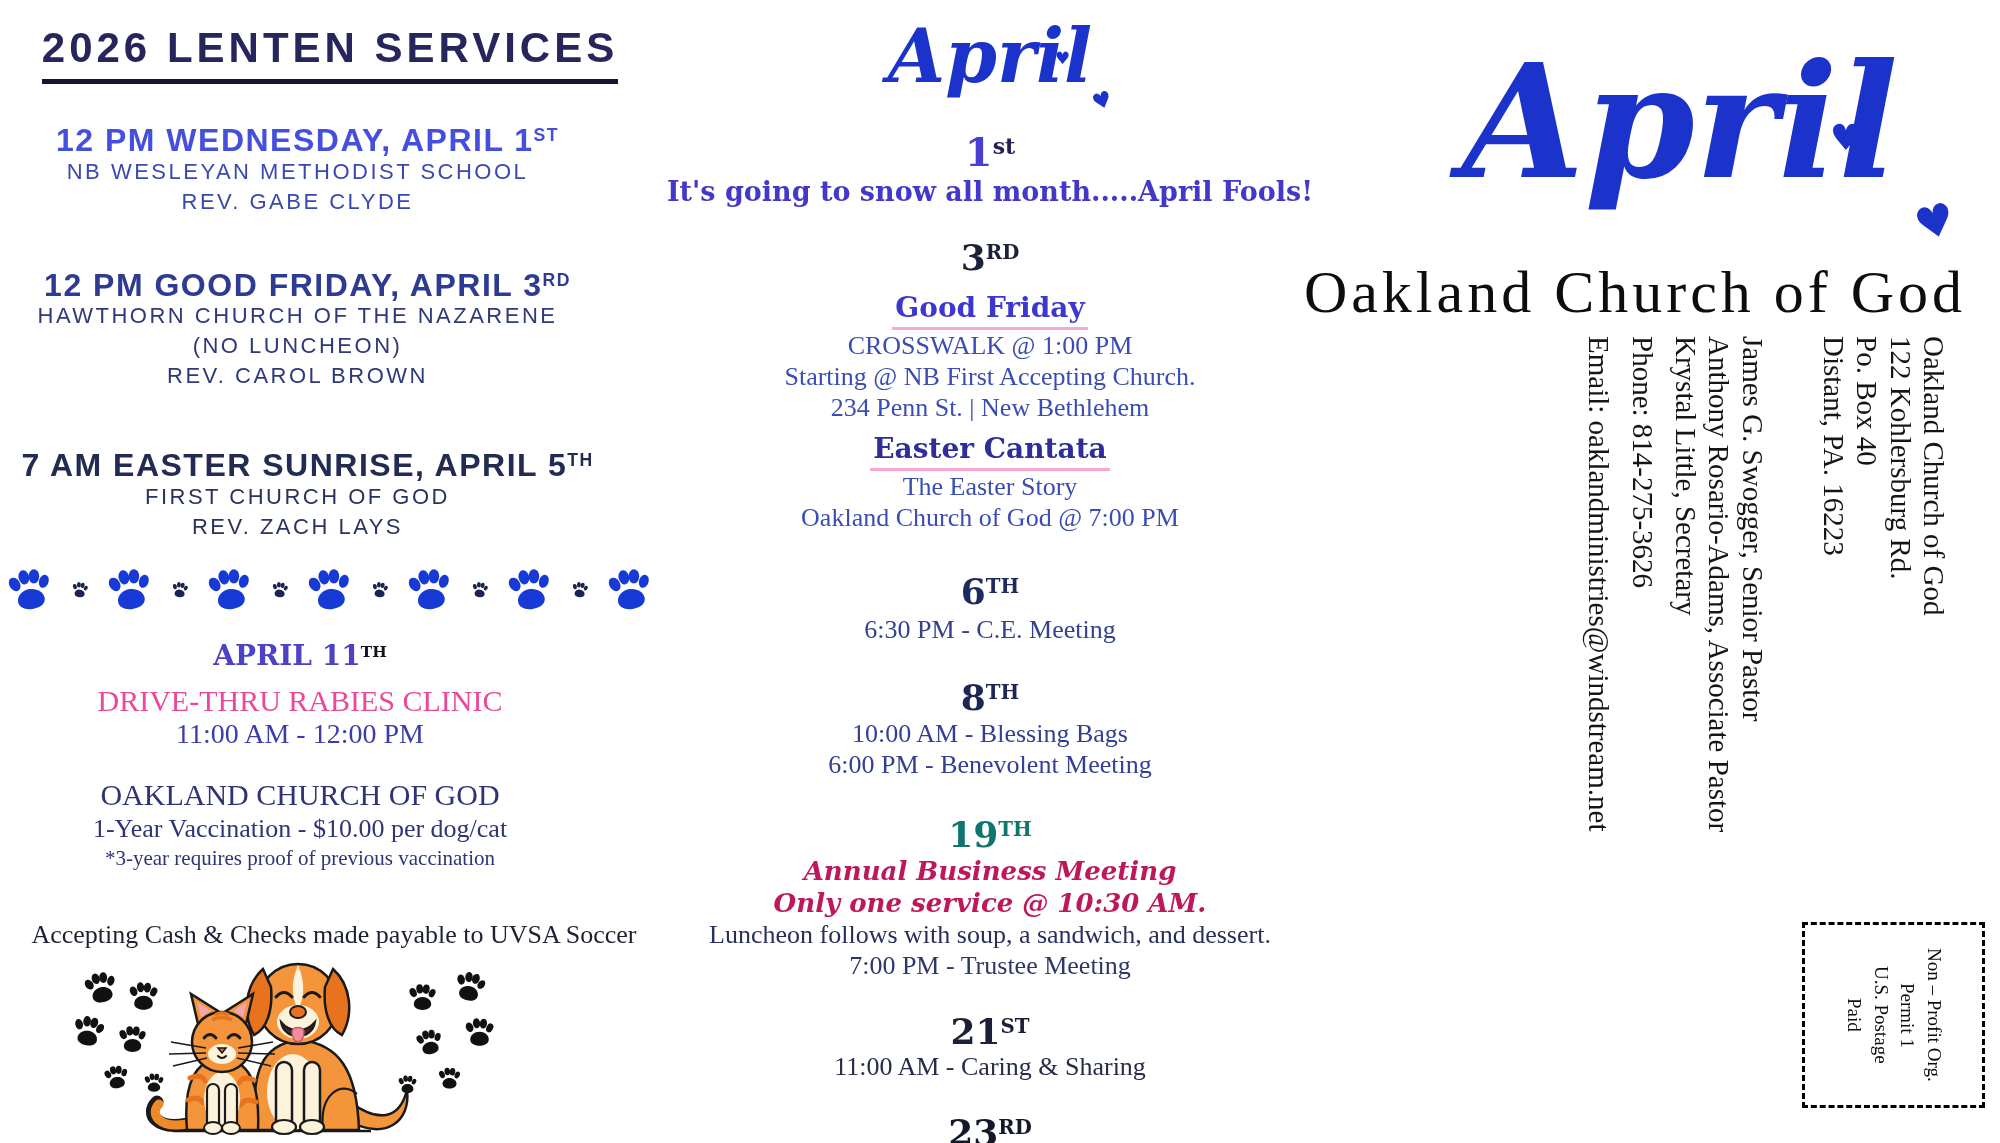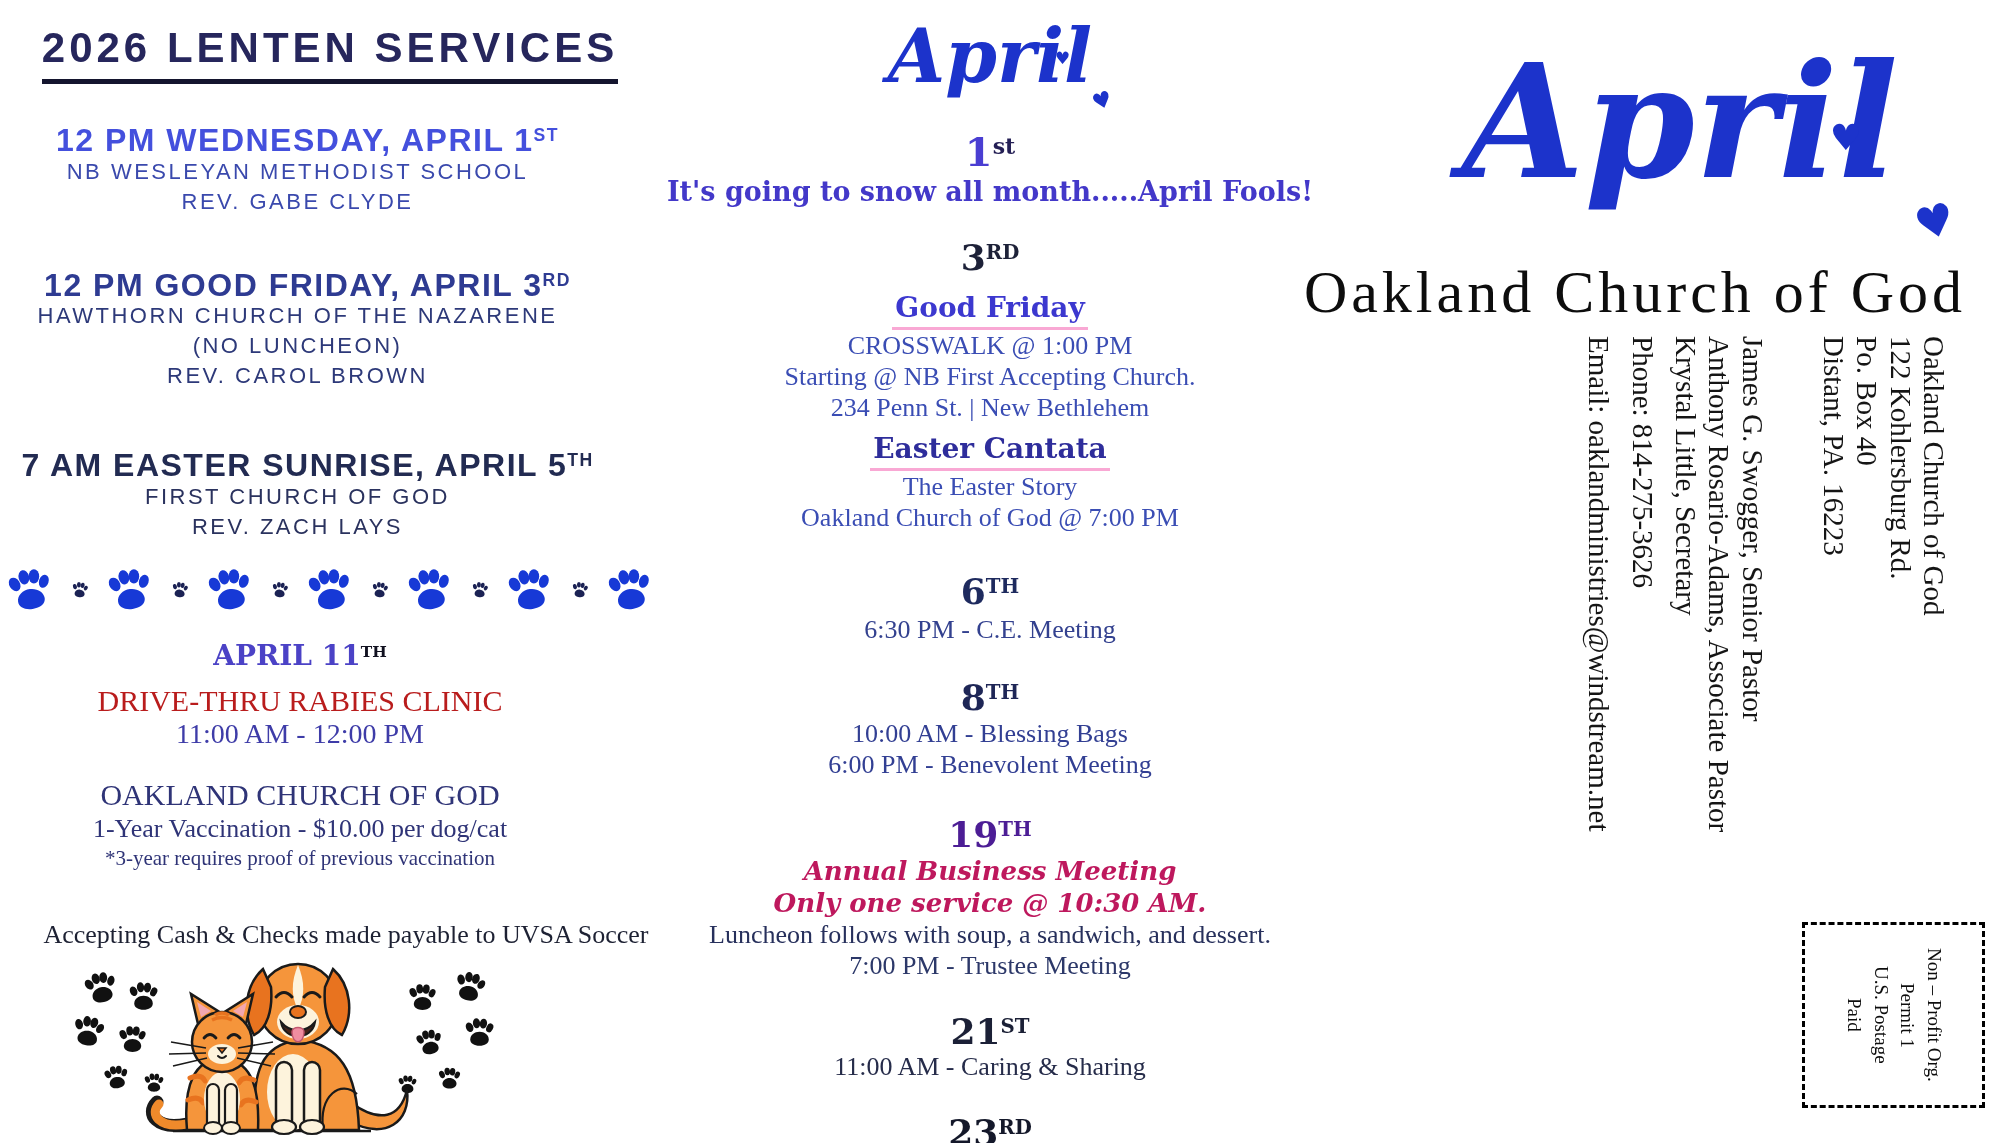--- a/index.html
+++ b/index.html
@@ -23,47 +23,47 @@
   .sup{font-size:.55em;vertical-align:.55em;font-weight:800;}
   .sup-dark{color:#111120;}
 
   .paw-row{left:6px;top:566px;width:648px;display:flex;align-items:center;
       justify-content:space-between;}
   .paw-row span{display:flex;align-items:center;}
 
   .serif{font-family:"Liberation Serif","DejaVu Serif",serif;}
   .rabies{left:0;top:630px;width:600px;text-align:center;}
   .rab-date{font-family:"DejaVu Serif",serif;font-weight:700;font-size:28px;line-height:44px;color:#4b42c6;}
-  .rab-title{font-size:30px;line-height:34px;margin-top:6px;color:#b91c1c;}
+  .rab-title{font-size:30px;line-height:34px;margin-top:6px;color:#ec4899;}
   .rab-time{font-size:28px;line-height:32px;color:#3e3ca8;}
   .rab-venue{font-size:30px;line-height:34px;margin-top:28px;color:#2f3477;}
   .rab-price{font-size:26px;line-height:33px;color:#2f3477;}
   .rab-note{font-size:21px;line-height:26px;color:#2f3477;}
-  .payment{left:16px;top:920px;width:660px;text-align:center;font-size:26px;color:#1d2133;white-space:nowrap;}
+  .payment{left:4px;top:920px;width:660px;text-align:center;font-size:26px;color:#1d2133;white-space:nowrap;}
   .illustration{left:55px;top:952px;}
 
   
   .script{font-family:"DejaVu Serif",serif;font-style:italic;font-weight:700;color:#1c33cb;}
   .mid-script{left:880px;top:6px;width:220px;height:112px;text-align:center;font-size:74px;line-height:100px;}
   .mid-script .heart-a{position:absolute;right:30px;top:2px;font-size:17px;font-style:normal;}
   .mid-script .heart-b{position:absolute;right:-12px;top:44px;font-size:22px;font-style:normal;
       transform:rotate(-18deg);}
   .events{left:660px;top:126px;width:660px;text-align:center;}
   .ev-day{font-family:"DejaVu Serif",serif;font-weight:700;font-size:36px;line-height:42px;}
   .ev-1 .ev-day{font-size:40px;line-height:40px;}
   .ev-line{font-family:"Liberation Serif","DejaVu Serif",serif;font-size:26px;line-height:31px;white-space:nowrap;}
   .ev-title{font-family:"DejaVu Serif",serif;font-weight:700;font-size:28px;line-height:36px;}
   .und{border-bottom:3px solid #f9a8d4;display:inline-block;padding:0 3px 1px 3px;}
   .ev-bold{font-family:"DejaVu Serif",serif;font-weight:700;font-size:26px;line-height:32px;white-space:nowrap;}
   .ev-2{margin-top:24px;} .ev-3{margin-top:32px;} .ev-4{margin-top:26px;}
   .ev-5{margin-top:28px;} .ev-6{margin-top:24px;} .ev-7{margin-top:24px;}
   .mt12{margin-top:12px;} .mt8{margin-top:8px;} .mt2{margin-top:2px;} .mt4{margin-top:4px;}
   .c-d1{color:#4a3ed2;} .c-d1 .sup{color:#241f55;}
   .c-d3{color:#1d2138;} .c-d6{color:#1e2a5e;} .c-d8{color:#1e2656;}
-  .c-d19{color:#4c1d95;} .c-d21{color:#1b2036;} .c-d23{color:#14182a;}
+  .c-d19{color:#0f766e;} .c-d21{color:#1b2036;} .c-d23{color:#14182a;}
   .c-snow{color:#4338c9;font-weight:700;font-family:"DejaVu Serif",serif;font-size:27px;}
   .c-gf{color:#3c38cf;} .c-ec{color:#2e2d9b;}
   .c-e3{color:#3a4db4;} .c-e6{color:#33418f;} .c-e8{color:#323f93;}
   .c-e19b{color:#be185d;font-style:italic;} .c-e19{color:#27305c;} .c-e19t{color:#2c3869;}
   .c-e21{color:#262c4a;}
 
   
   .right-script{left:1420px;top:14px;width:520px;height:240px;text-align:center;
       font-size:158px;line-height:215px;}
   .right-script .heart-a{position:absolute;right:78px;top:16px;font-size:36px;font-style:normal;}

